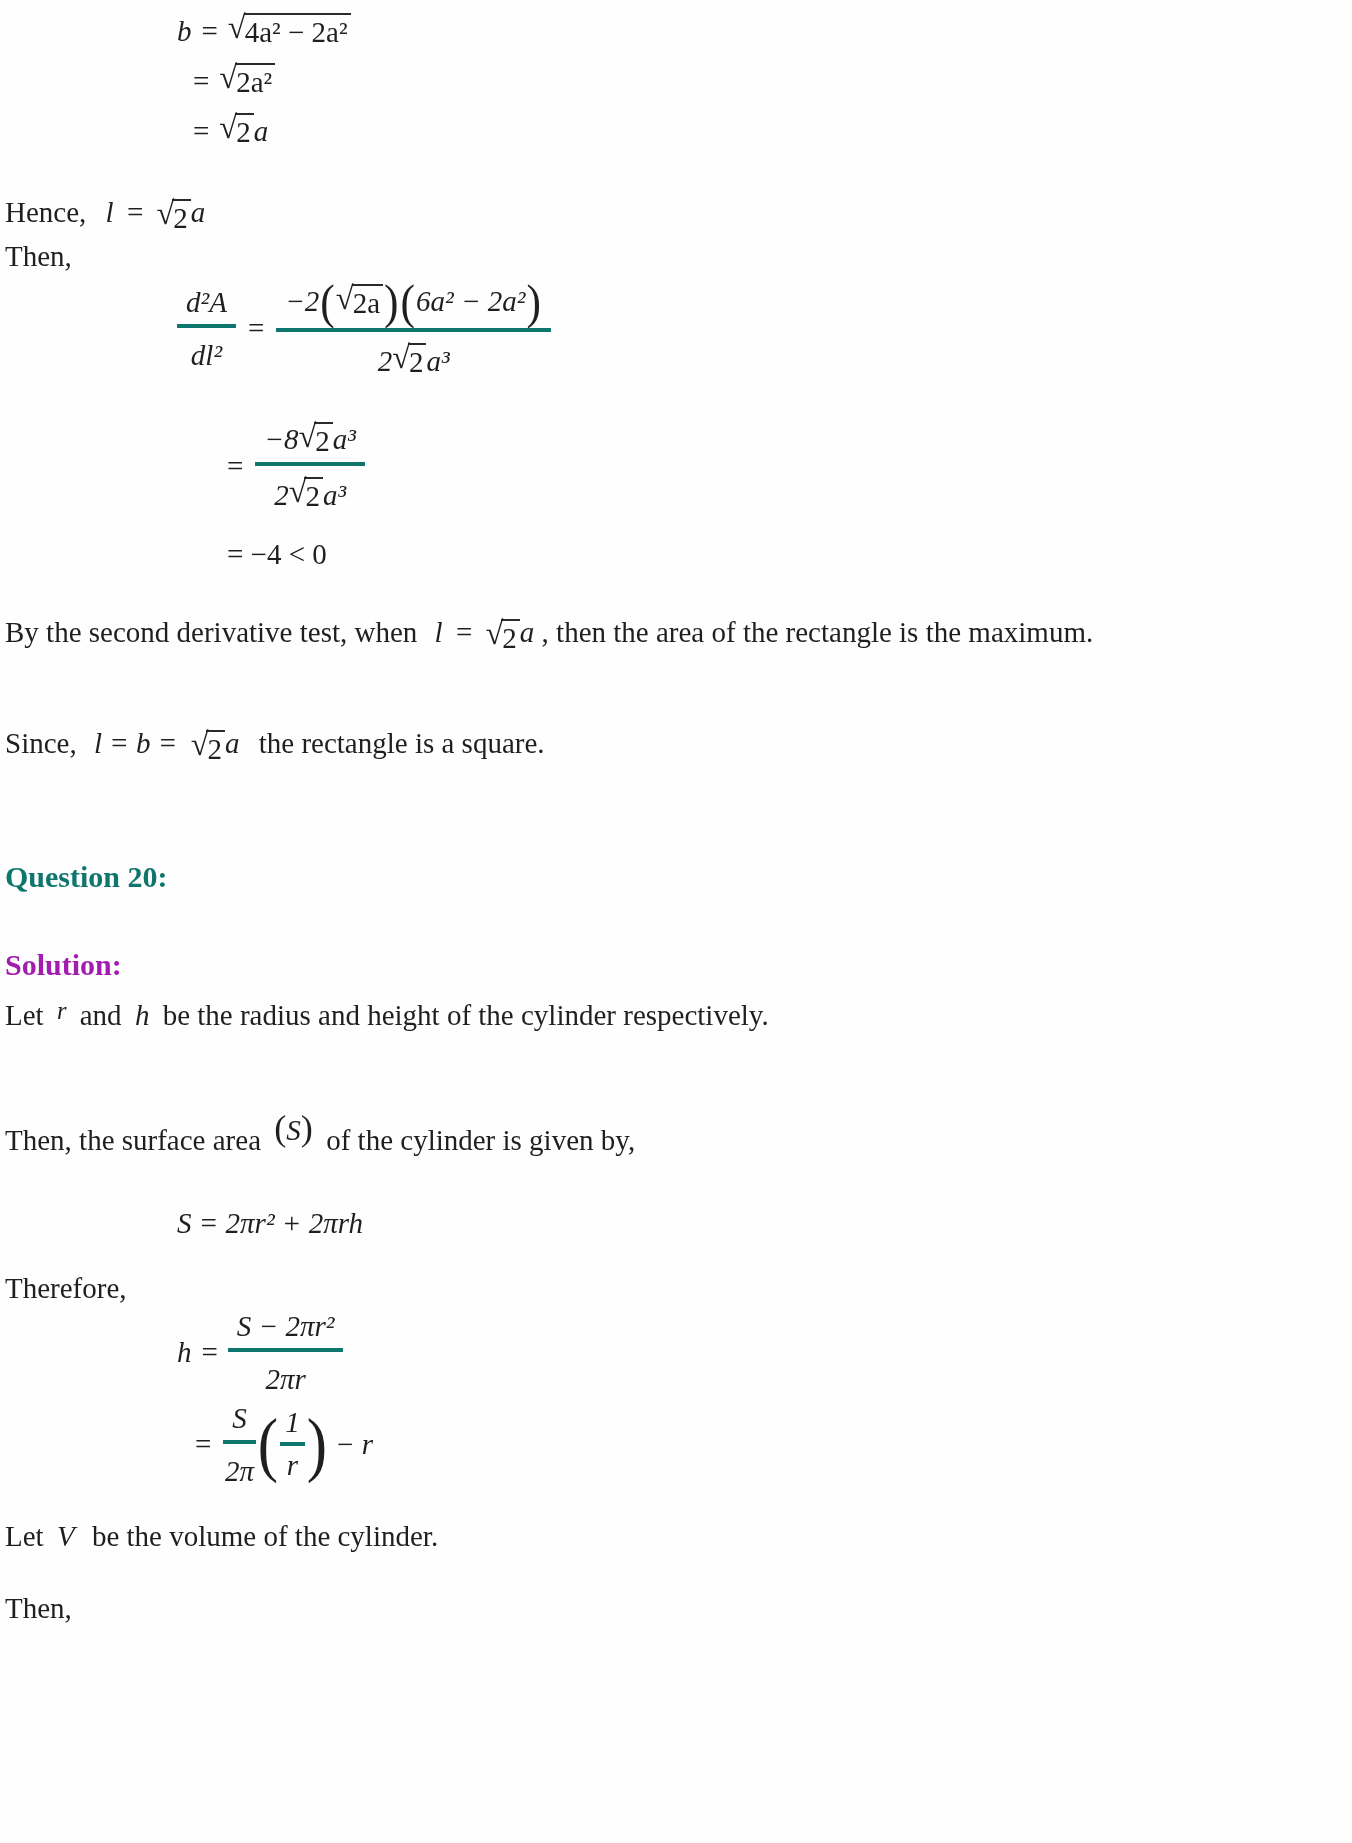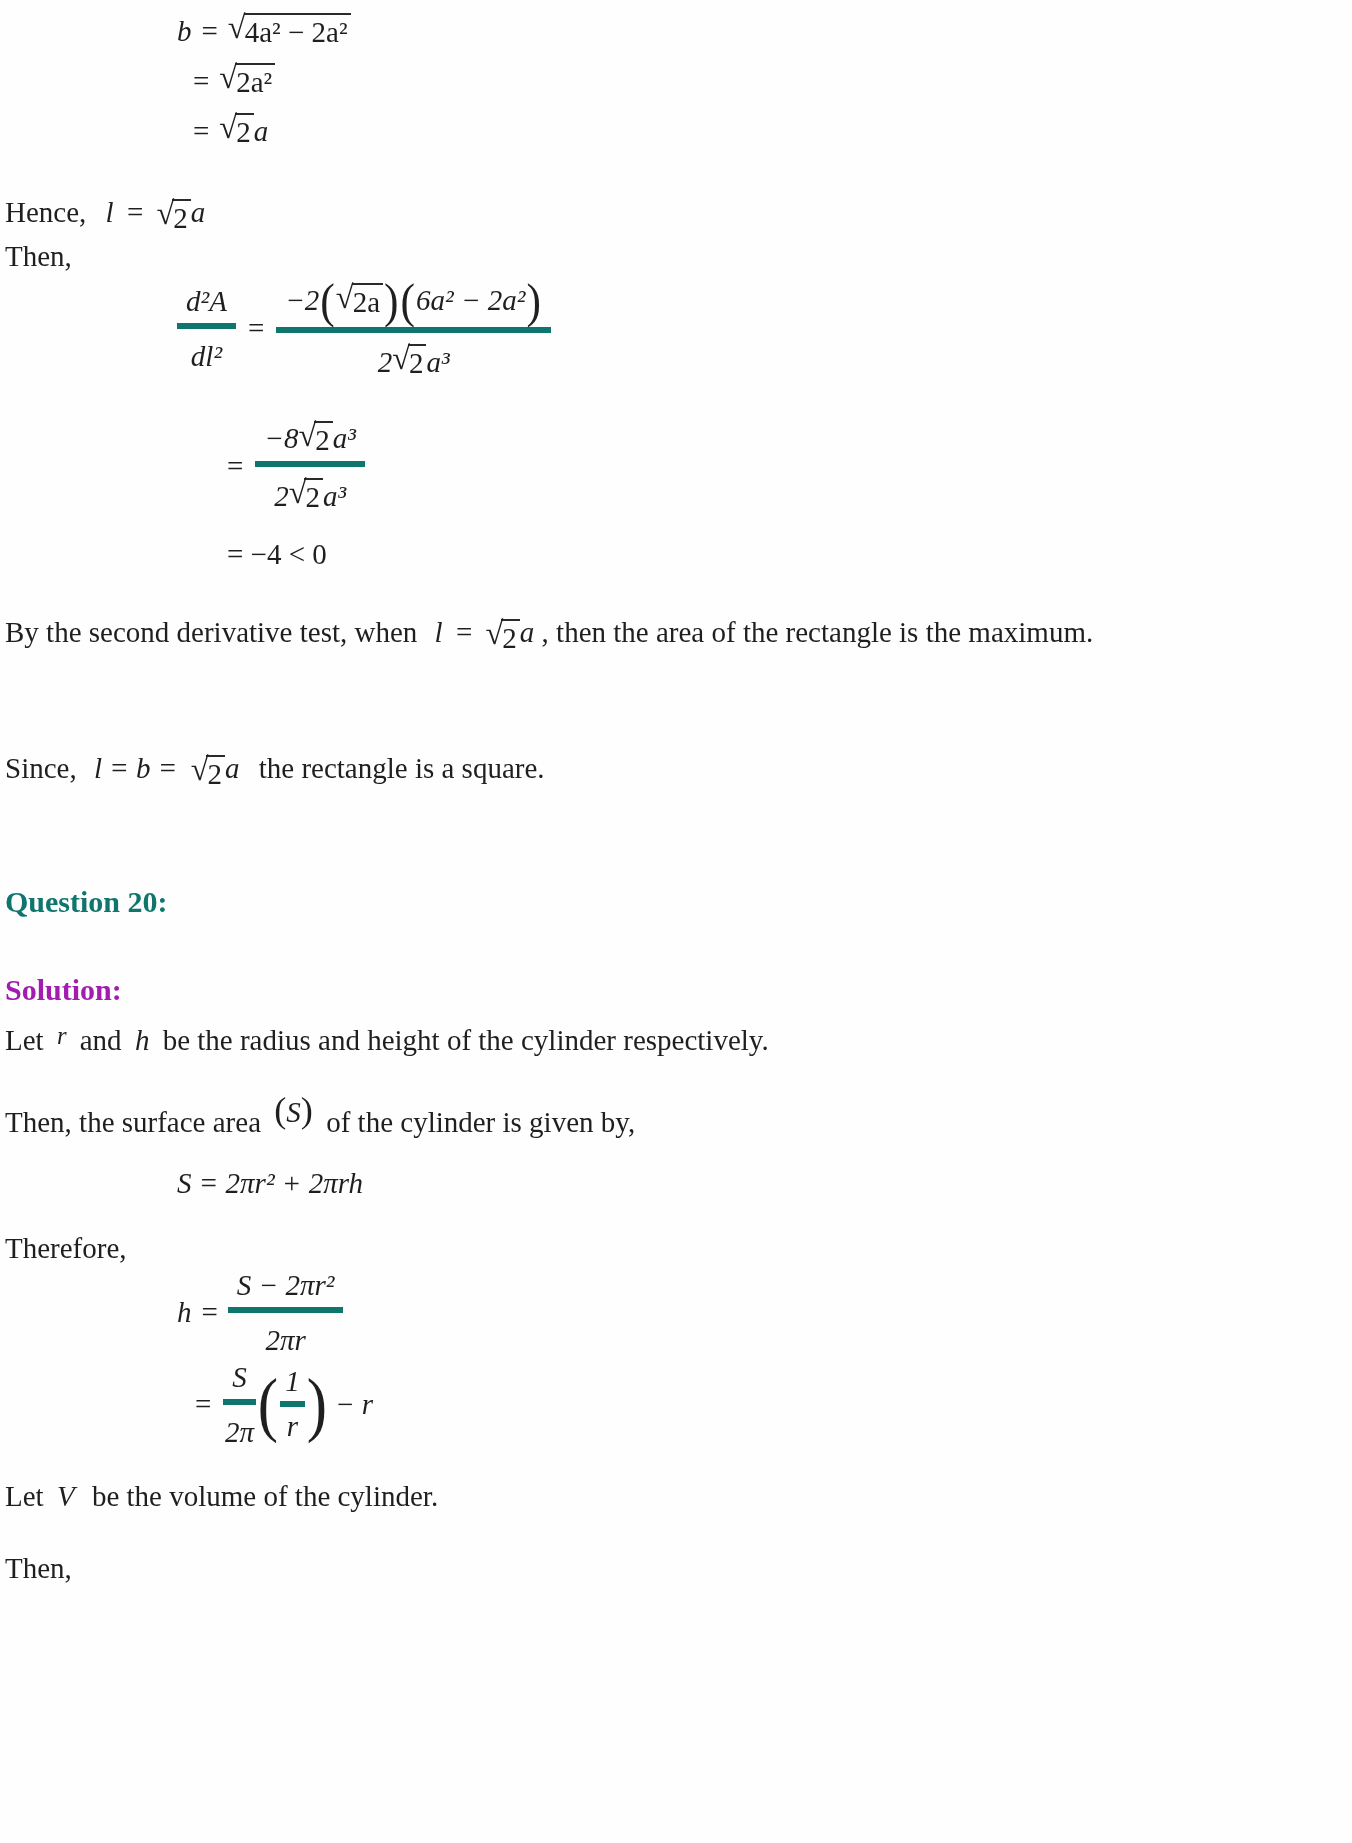--- a/index.html
+++ b/index.html
@@ -24,21 +24,21 @@
   .ml190 { margin-left: 190px; }
   .h50 { height: 50px; }
 
   
   .sqrt { display: inline-flex; align-items: flex-start; white-space: nowrap; vertical-align: -4px; }
   .rsign { font-style: normal; line-height: 1.0; font-size: 1.12em; transform: translateY(-0.05em); }
   .rcand { border-top: 2px solid #2a2a2a; padding: 1px 3px 0 1px; margin-left: -2px; line-height: 1.12; }
 
   
   .frac { display: inline-flex; flex-direction: column; align-items: center; line-height: 1.15; }
-  .fnum { border-bottom: 6px solid #0f766e; padding: 2px 9px 5px; display: flex; align-items: center; justify-content: center; }
+  .fnum { border-bottom: 4px solid #0f766e; padding: 2px 9px 5px; display: flex; align-items: center; justify-content: center; }
   .fden { padding-top: 11px; display: flex; align-items: center; justify-content: center; }
   .frac.tight .fnum { padding: 0 5px 3px; }
   .frac.tight .fden { padding-top: 3px; }
 
   
   .pbig  { font-style: normal; font-size: 1.5em; font-weight: 300; line-height: 1; transform: scaleY(1.12); display: inline-block; margin: 0 1px; }
   .phuge { font-style: normal; font-size: 2.1em; font-weight: 200; line-height: 1; transform: scaleY(1.18); display: inline-block; margin: 0 2px; }
 
   
   .sref { position: relative; top: -0.35em; white-space: nowrap; }
@@ -153,21 +153,21 @@
     <span>By the second derivative test, when</span>
     <span class="math gap10">l</span>
     <span class="roman gap6">=</span>
     <span class="sqrt gap6">
       <span class="rsign">√</span>
       <span class="rcand">2</span>
     </span><span class="math">a</span>
     <span>, then the area of the rectangle is the maximum.</span>
   </p>
 
-  <p class="para" style="margin-top:93px">
+  <p class="para" style="margin-top:68px">
     <span>Since,</span>
     <span class="math gap10">l = b =</span>
     <span class="sqrt gap6">
       <span class="rsign">√</span>
       <span class="rcand">2</span>
     </span><span class="math">a</span>
     <span class="gap12">the rectangle is a square.</span>
   </p>
 
 
@@ -176,21 +176,21 @@
   <h2 class="shead" style="margin-top: 52px; color: #a21caf;">Solution:</h2>
 
   <p class="para" style="margin-top:12px">
     <span>Let</span>
     <span class="math raised-var gap6">r</span>
     <span class="gap6">and</span>
     <span class="math gap6">h</span>
     <span class="gap6">be the radius and height of the cylinder respectively.</span>
   </p>
 
-  <p class="para" style="margin-top:42px; line-height:32px">
+  <p class="para" style="margin-top:64px; line-height:75px">
     <span>Then, the surface area</span>
     <span class="sref gap6">
       <span class="pr">(</span><span class="math">S</span><span class="pr">)</span>
     </span>
     <span class="gap6">of the cylinder is given by,</span>
   </p>
 
   <div class="mrow ml172" style="margin-top:24px; height:42px">
     <span class="math">S = 2πr² + 2πrh</span>
   </div>

